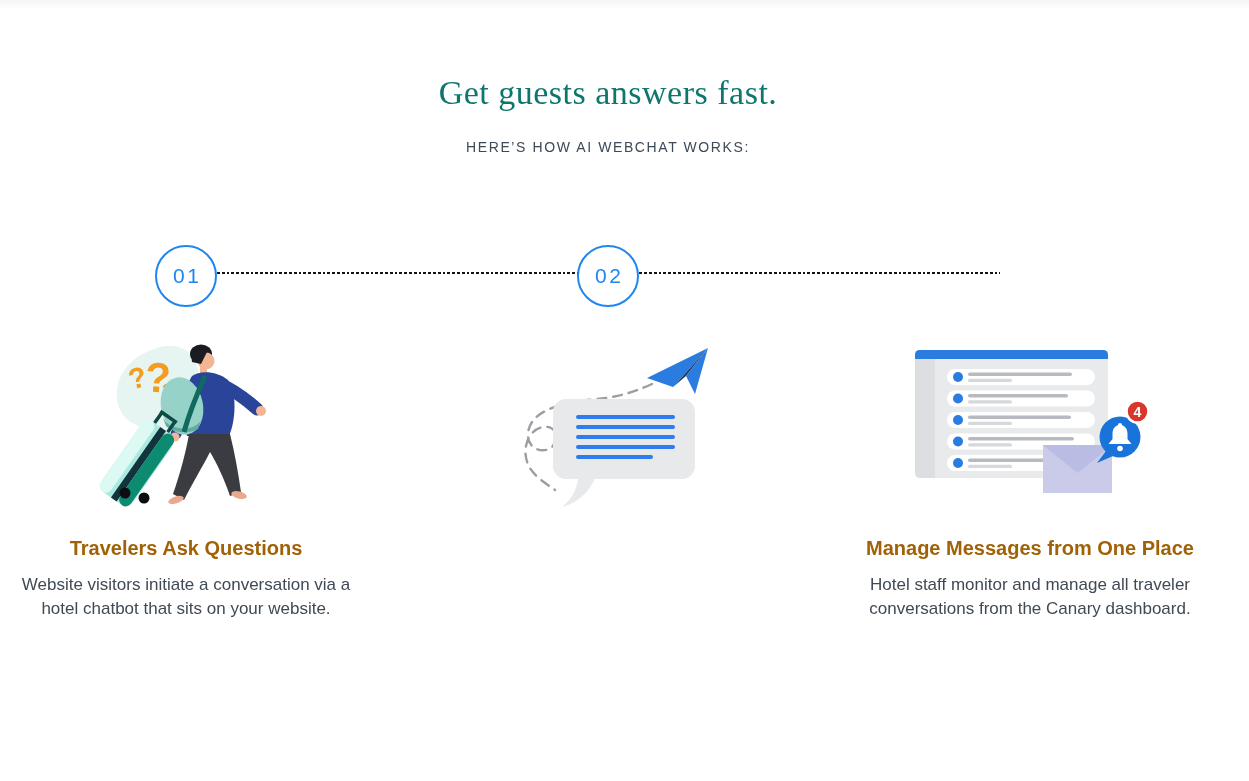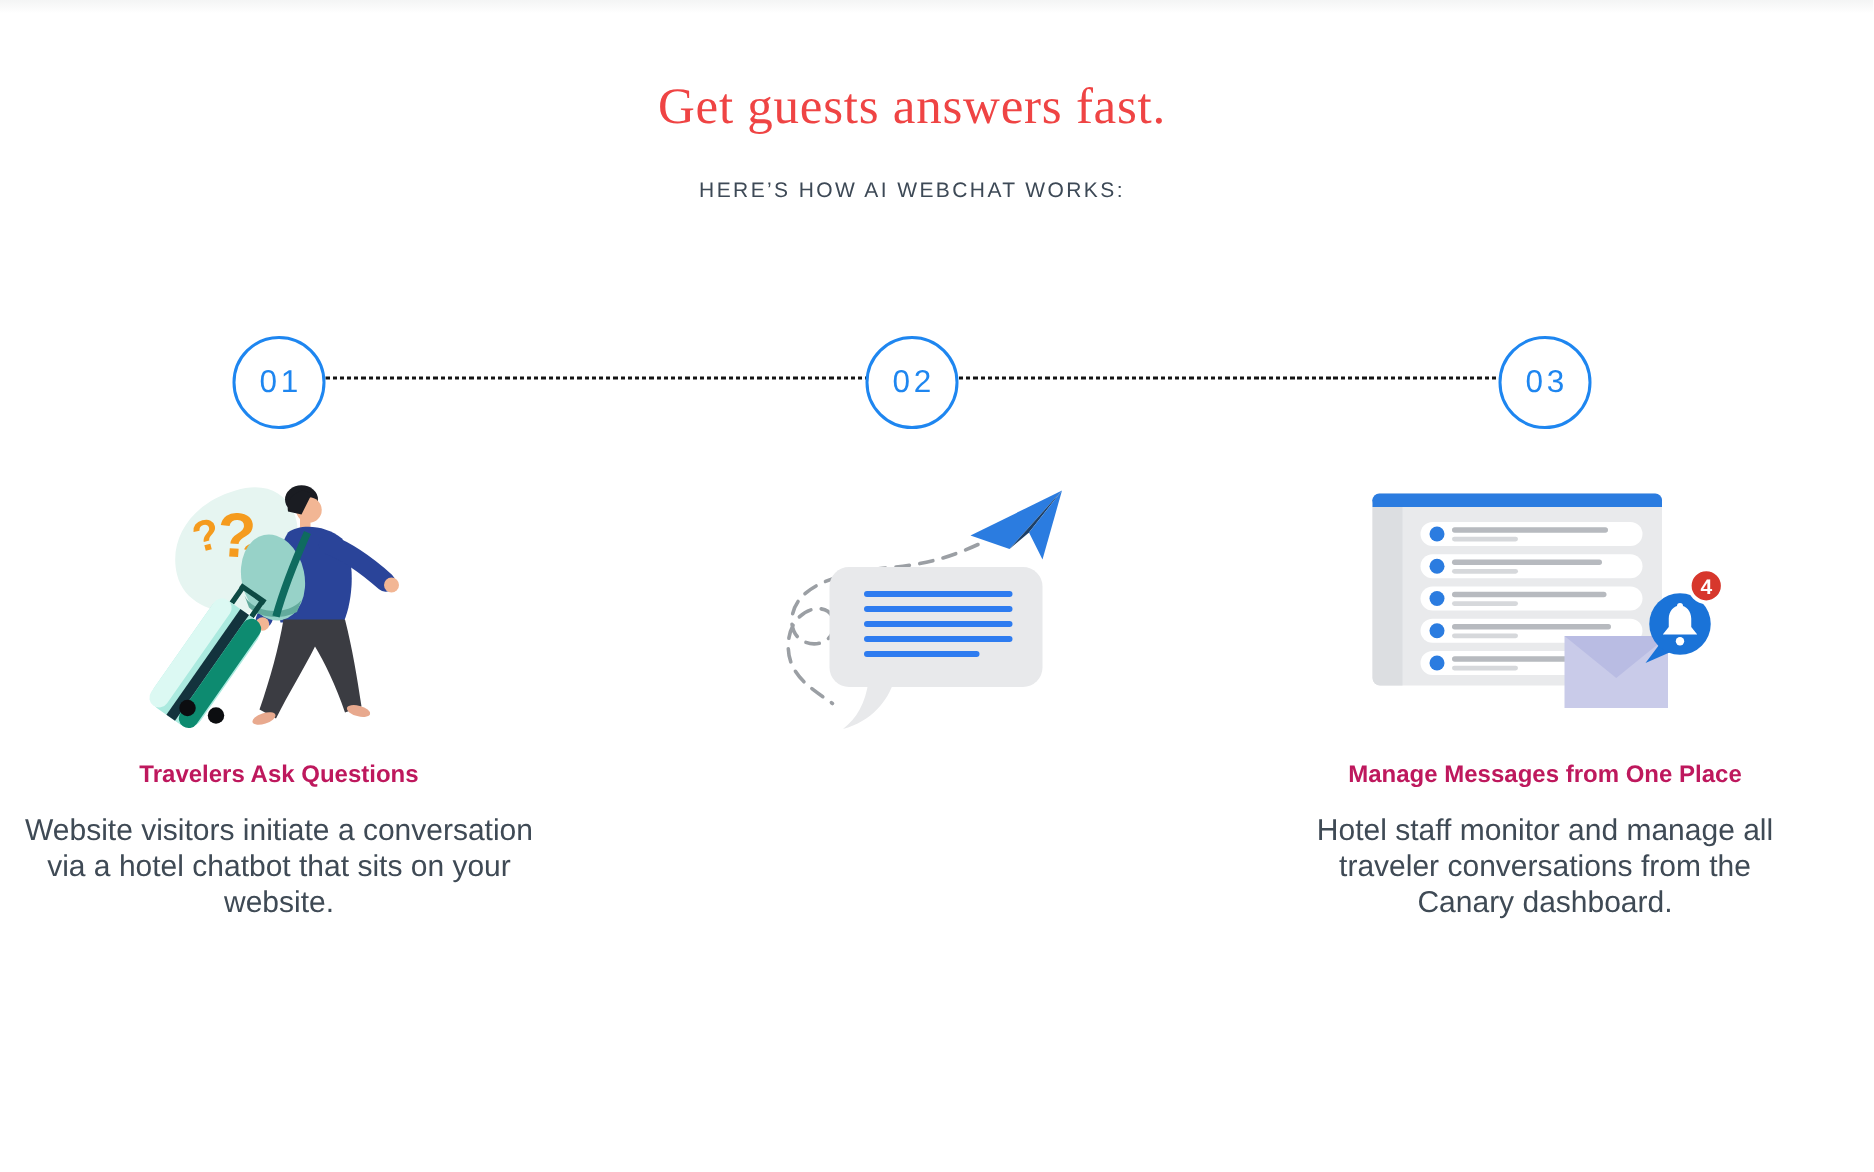--- a/index.html
+++ b/index.html
@@ -11,27 +11,27 @@
   }
   .top-strip {
     width: 100%; height: 9px;
     background: linear-gradient(#f4f5f5, #ffffff);
   }
   .content {
     width: 1204px;
     margin-left: 6px;
   }
   .page-title {
-    margin-top: 41px;
+    margin-top: 62px;
     text-align: center;
     font-family: "Liberation Serif", serif;
     font-weight: 400;
     font-size: 34px;
     line-height: 44px;
-    color: #ef4444;
+    color: #0f766e;
     letter-spacing: 0.5px;
   }
   .section-subtitle {
     margin-top: 24px;
     text-align: center;
     font-size: 14px;
     font-weight: 400;
     letter-spacing: 1.6px;
     color: #3d4956;
   }
@@ -70,30 +70,30 @@
     margin-top: 25px;
   }
   .step-col { width: 360px; text-align: center; }
   .illus-wrap {
     height: 185px;
     display: flex;
     align-items: center;
     justify-content: center;
   }
   .step-title {
-    margin-top: 8px;
-    font-size: 16px;
+    margin-top: 18px;
+    font-size: 20px;
     font-weight: 700;
     line-height: 26px;
-    color: #be185d;
+    color: #a16207;
   }
   .step-desc {
     max-width: 340px;
     margin: 12px auto 0;
-    font-size: 20px;
+    font-size: 17px;
     line-height: 24px;
     color: #3f4a55;
   }
 </style>
 </head>
 <body>
 
 <div class="top-strip"></div>
 
 <div class="content">
@@ -101,23 +101,20 @@
   <h2 class="page-title">Get guests answers fast.</h2>
   <div class="section-subtitle">HERE’S HOW AI WEBCHAT WORKS:</div>
 
   <div class="circles-row">
     <div class="connector"></div>
     <div class="circle-cell">
       <div class="step-circle">01</div>
     </div>
     <div class="circle-cell">
       <div class="step-circle">02</div>
-    </div>
-    <div class="circle-cell">
-      <div class="step-circle">03</div>
     </div>
   </div>
 
   <div class="columns">
 
     <div class="step-col">
       <div class="illus-wrap">
         <svg width="195" height="185" viewBox="0 0 195 185">
 
           <path d="M68 16 C 96 7, 113 27, 109 52 C 106 72, 113 88, 92 95 C 68 102, 35 97, 29 72 C 23 47, 40 24, 68 16 Z" fill="#e6f5f1"></path>

